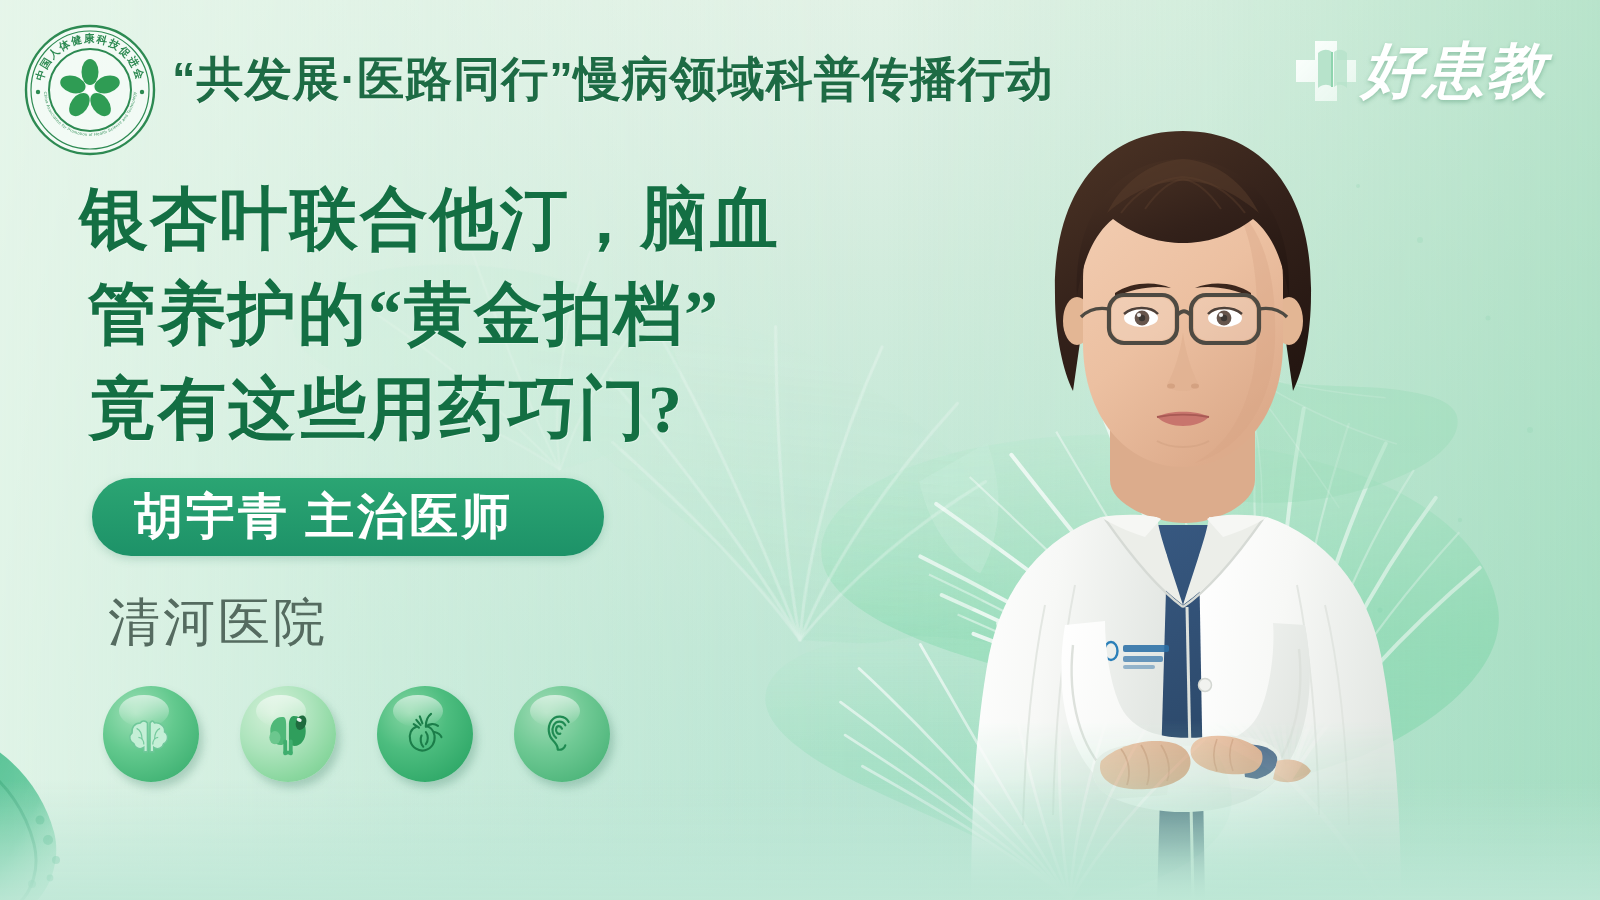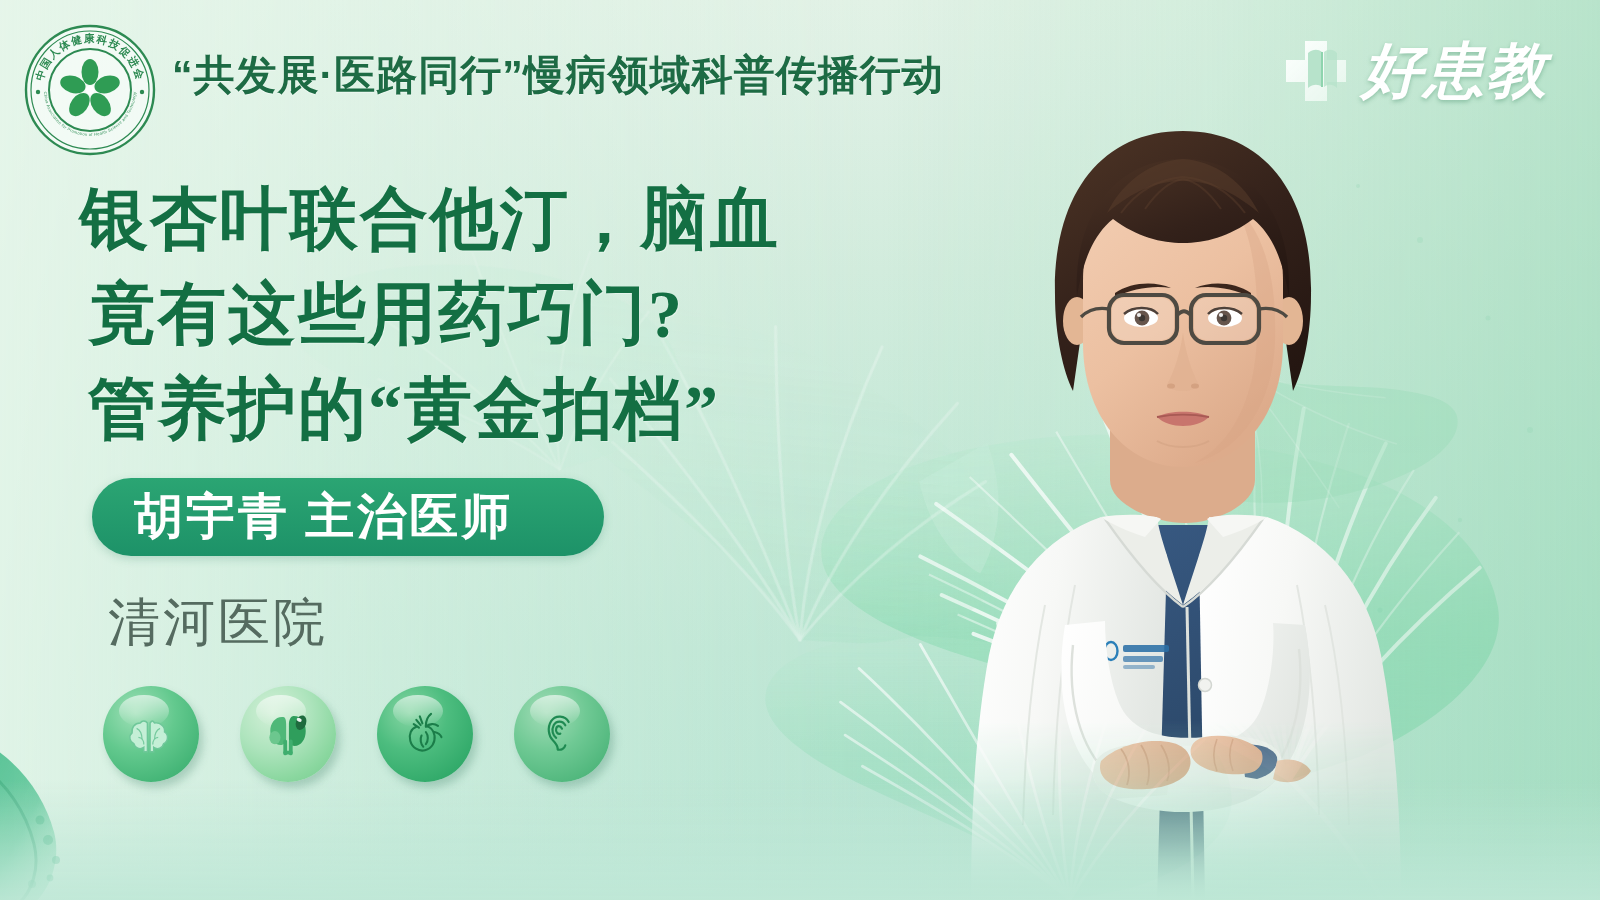--- a/index.html
+++ b/index.html
@@ -61,30 +61,30 @@
     display:flex; align-items:center;
   }
   .org-logo {
     position:absolute; left:22px; top:22px;
     width:136px; height:136px;
   }
   .campaign-title {
     position:absolute; left:172px; top:48px;
     font-family:"Liberation Sans","DejaVu Sans",sans-serif;
     font-weight:bold;
-    font-size:41px;
+    font-size:47px;
     letter-spacing:1px;
     color:#1d6b44;
     white-space:nowrap;
     text-shadow:0 1px 1px rgba(255,255,255,.5);
   }
   .brand-logo {
-    position:absolute; right:40px; top:28px;
+    position:absolute; right:30px; top:28px;
     width:280px; height:86px;
-    display:flex; align-items:center; gap:10px;
+    display:flex; align-items:center; 
   }
   .brand-mark { width:72px; height:72px; flex:0 0 auto; }
   .brand-name {
     font-family:"Liberation Sans","DejaVu Sans",sans-serif;
     font-weight:bold; font-size:60px;
     color:#ffffff; letter-spacing:2px;
     line-height:1;
     text-shadow:0 2px 4px rgba(40,120,80,.35);
     font-style:italic;
   }
@@ -588,22 +588,22 @@
           </g>
           <path d="M42,17 L42,52" stroke="#8ed4ae" stroke-width="2"></path>
         </svg>
       </div>
       <div class="brand-name">好患教</div>
     </div>
   </div>
 
   <div class="headline">
     <div class="ln l1">银杏叶联合他汀，脑血</div>
+    <div class="ln l2">管养护的“黄金拍档”</div>
     <div class="ln l3">竟有这些用药巧门?</div>
-    <div class="ln l2">管养护的“黄金拍档”</div>
   </div>
 
   <div class="name-badge">
     <span class="name-badge-text">胡宇青 主治医师</span>
   </div>
 
   <div class="hospital">清河医院</div>
 
   <div class="organ-row">
 

